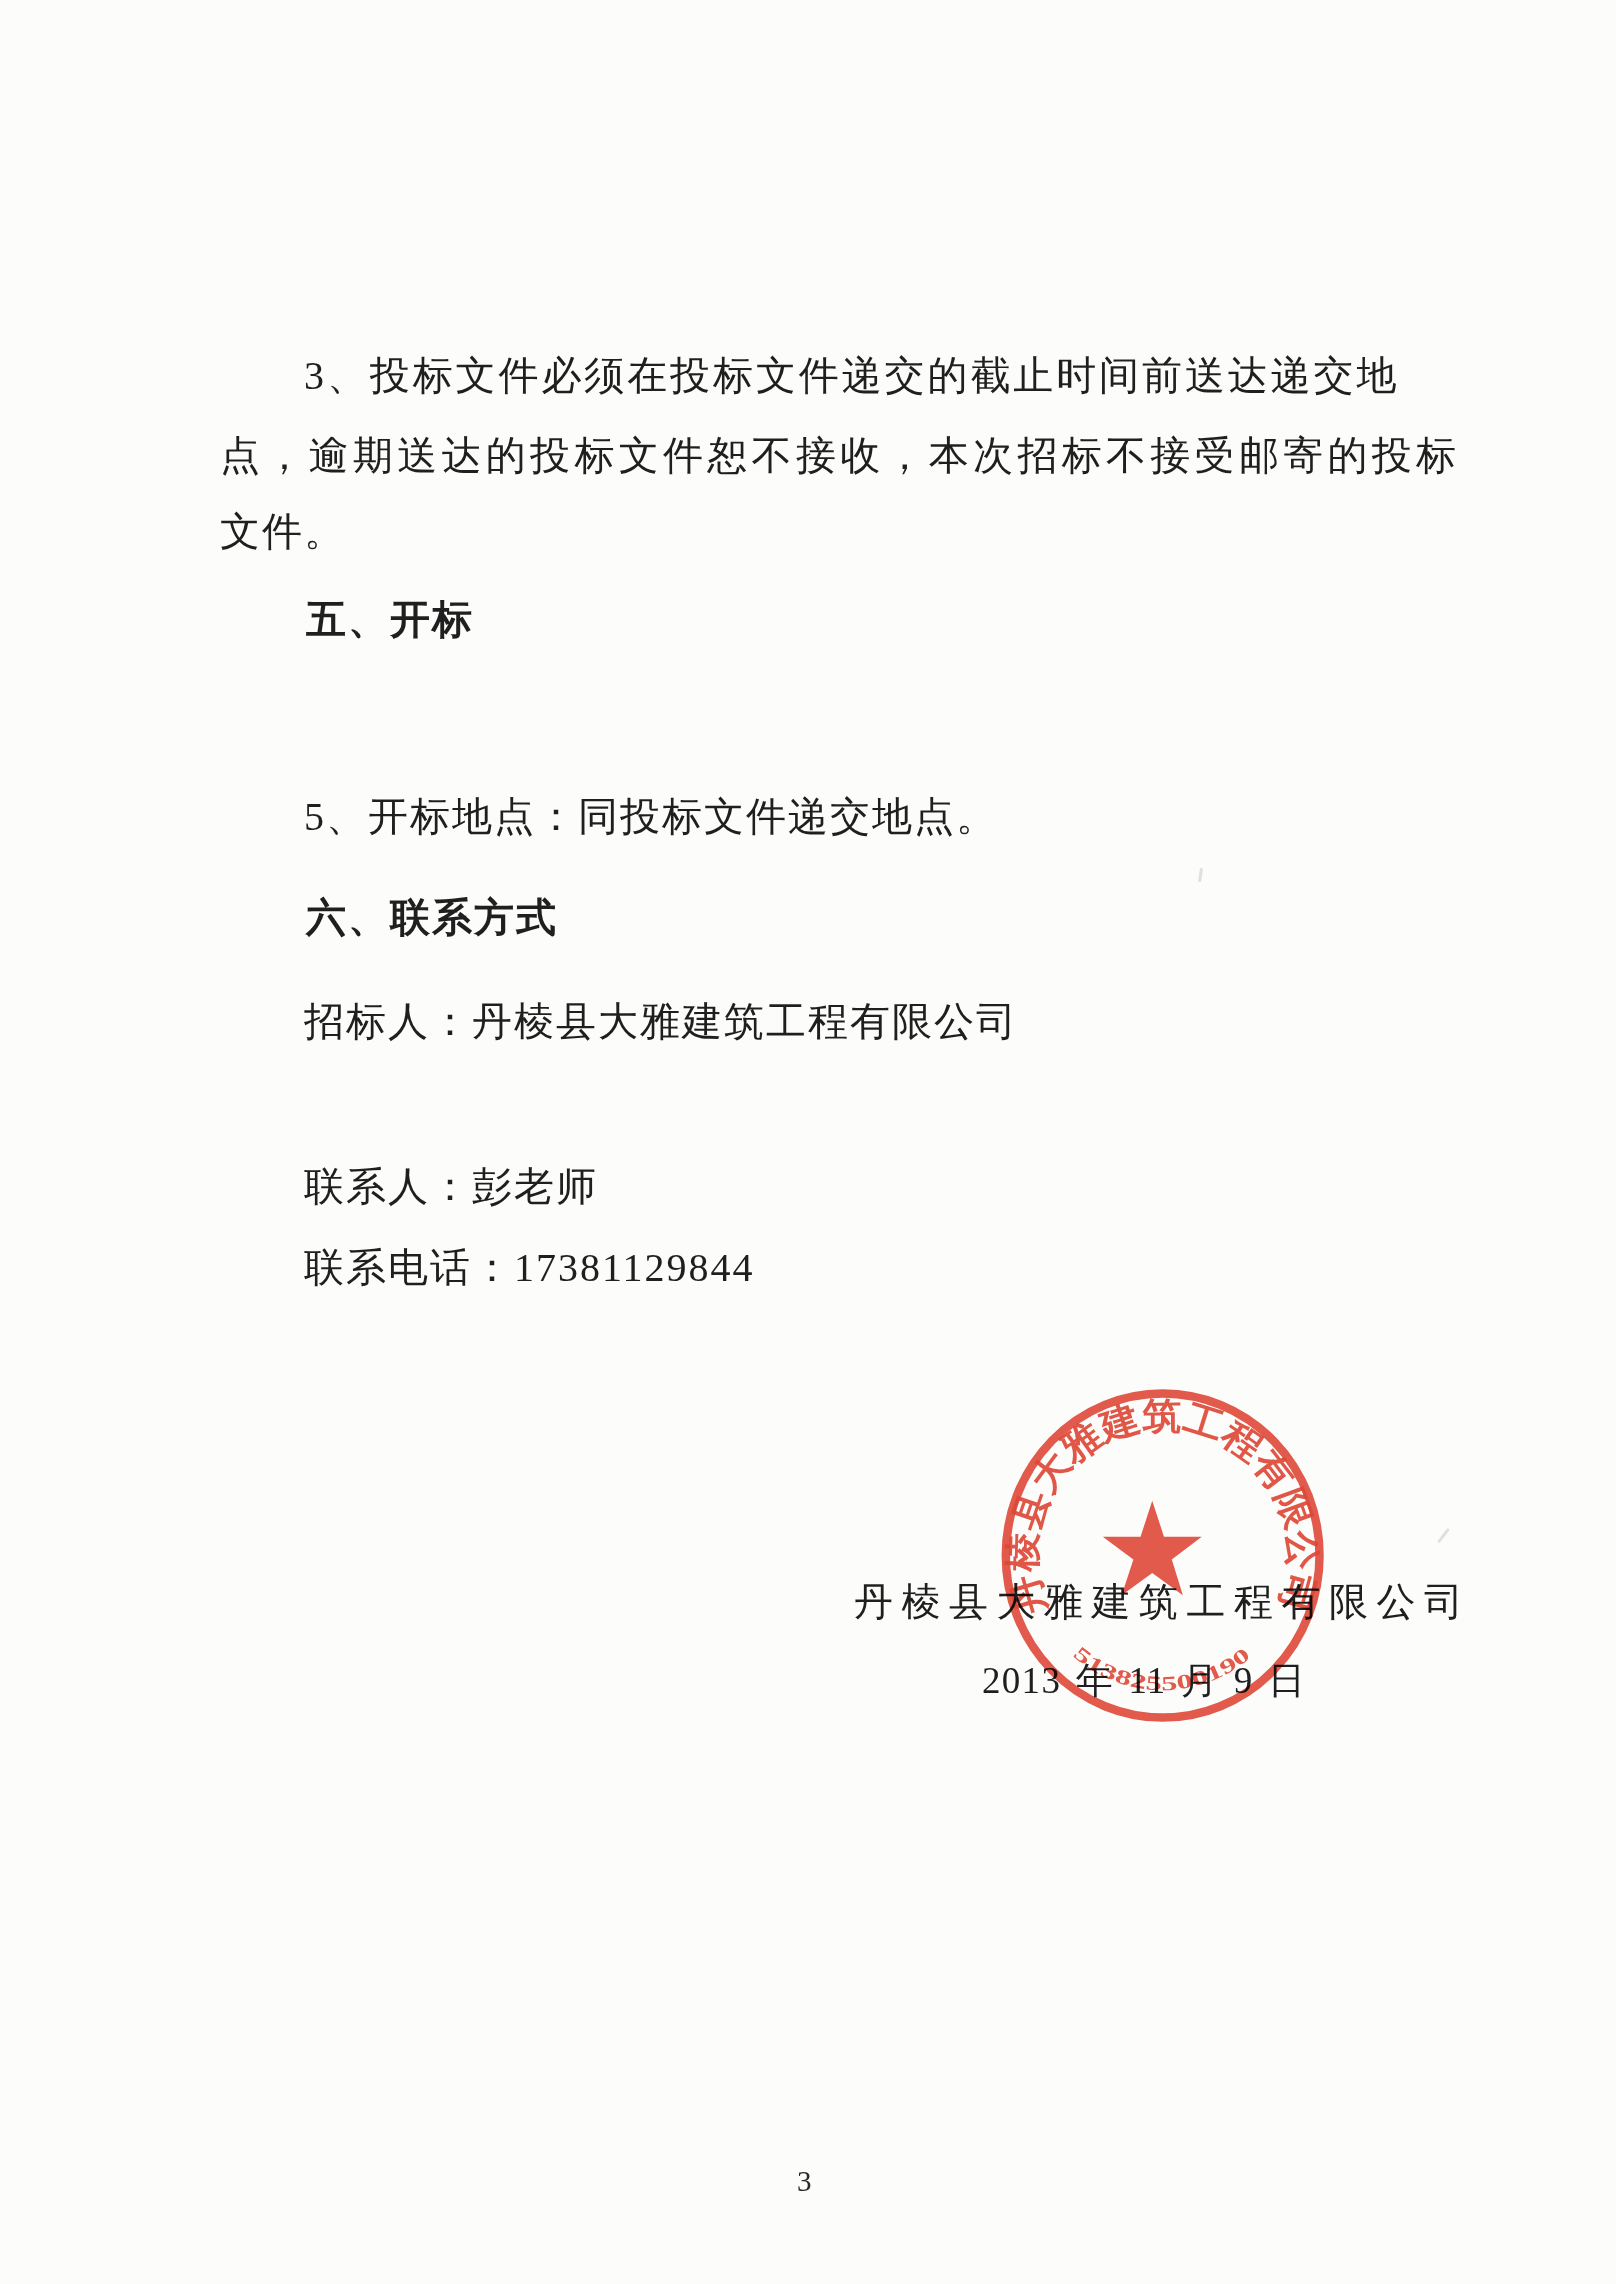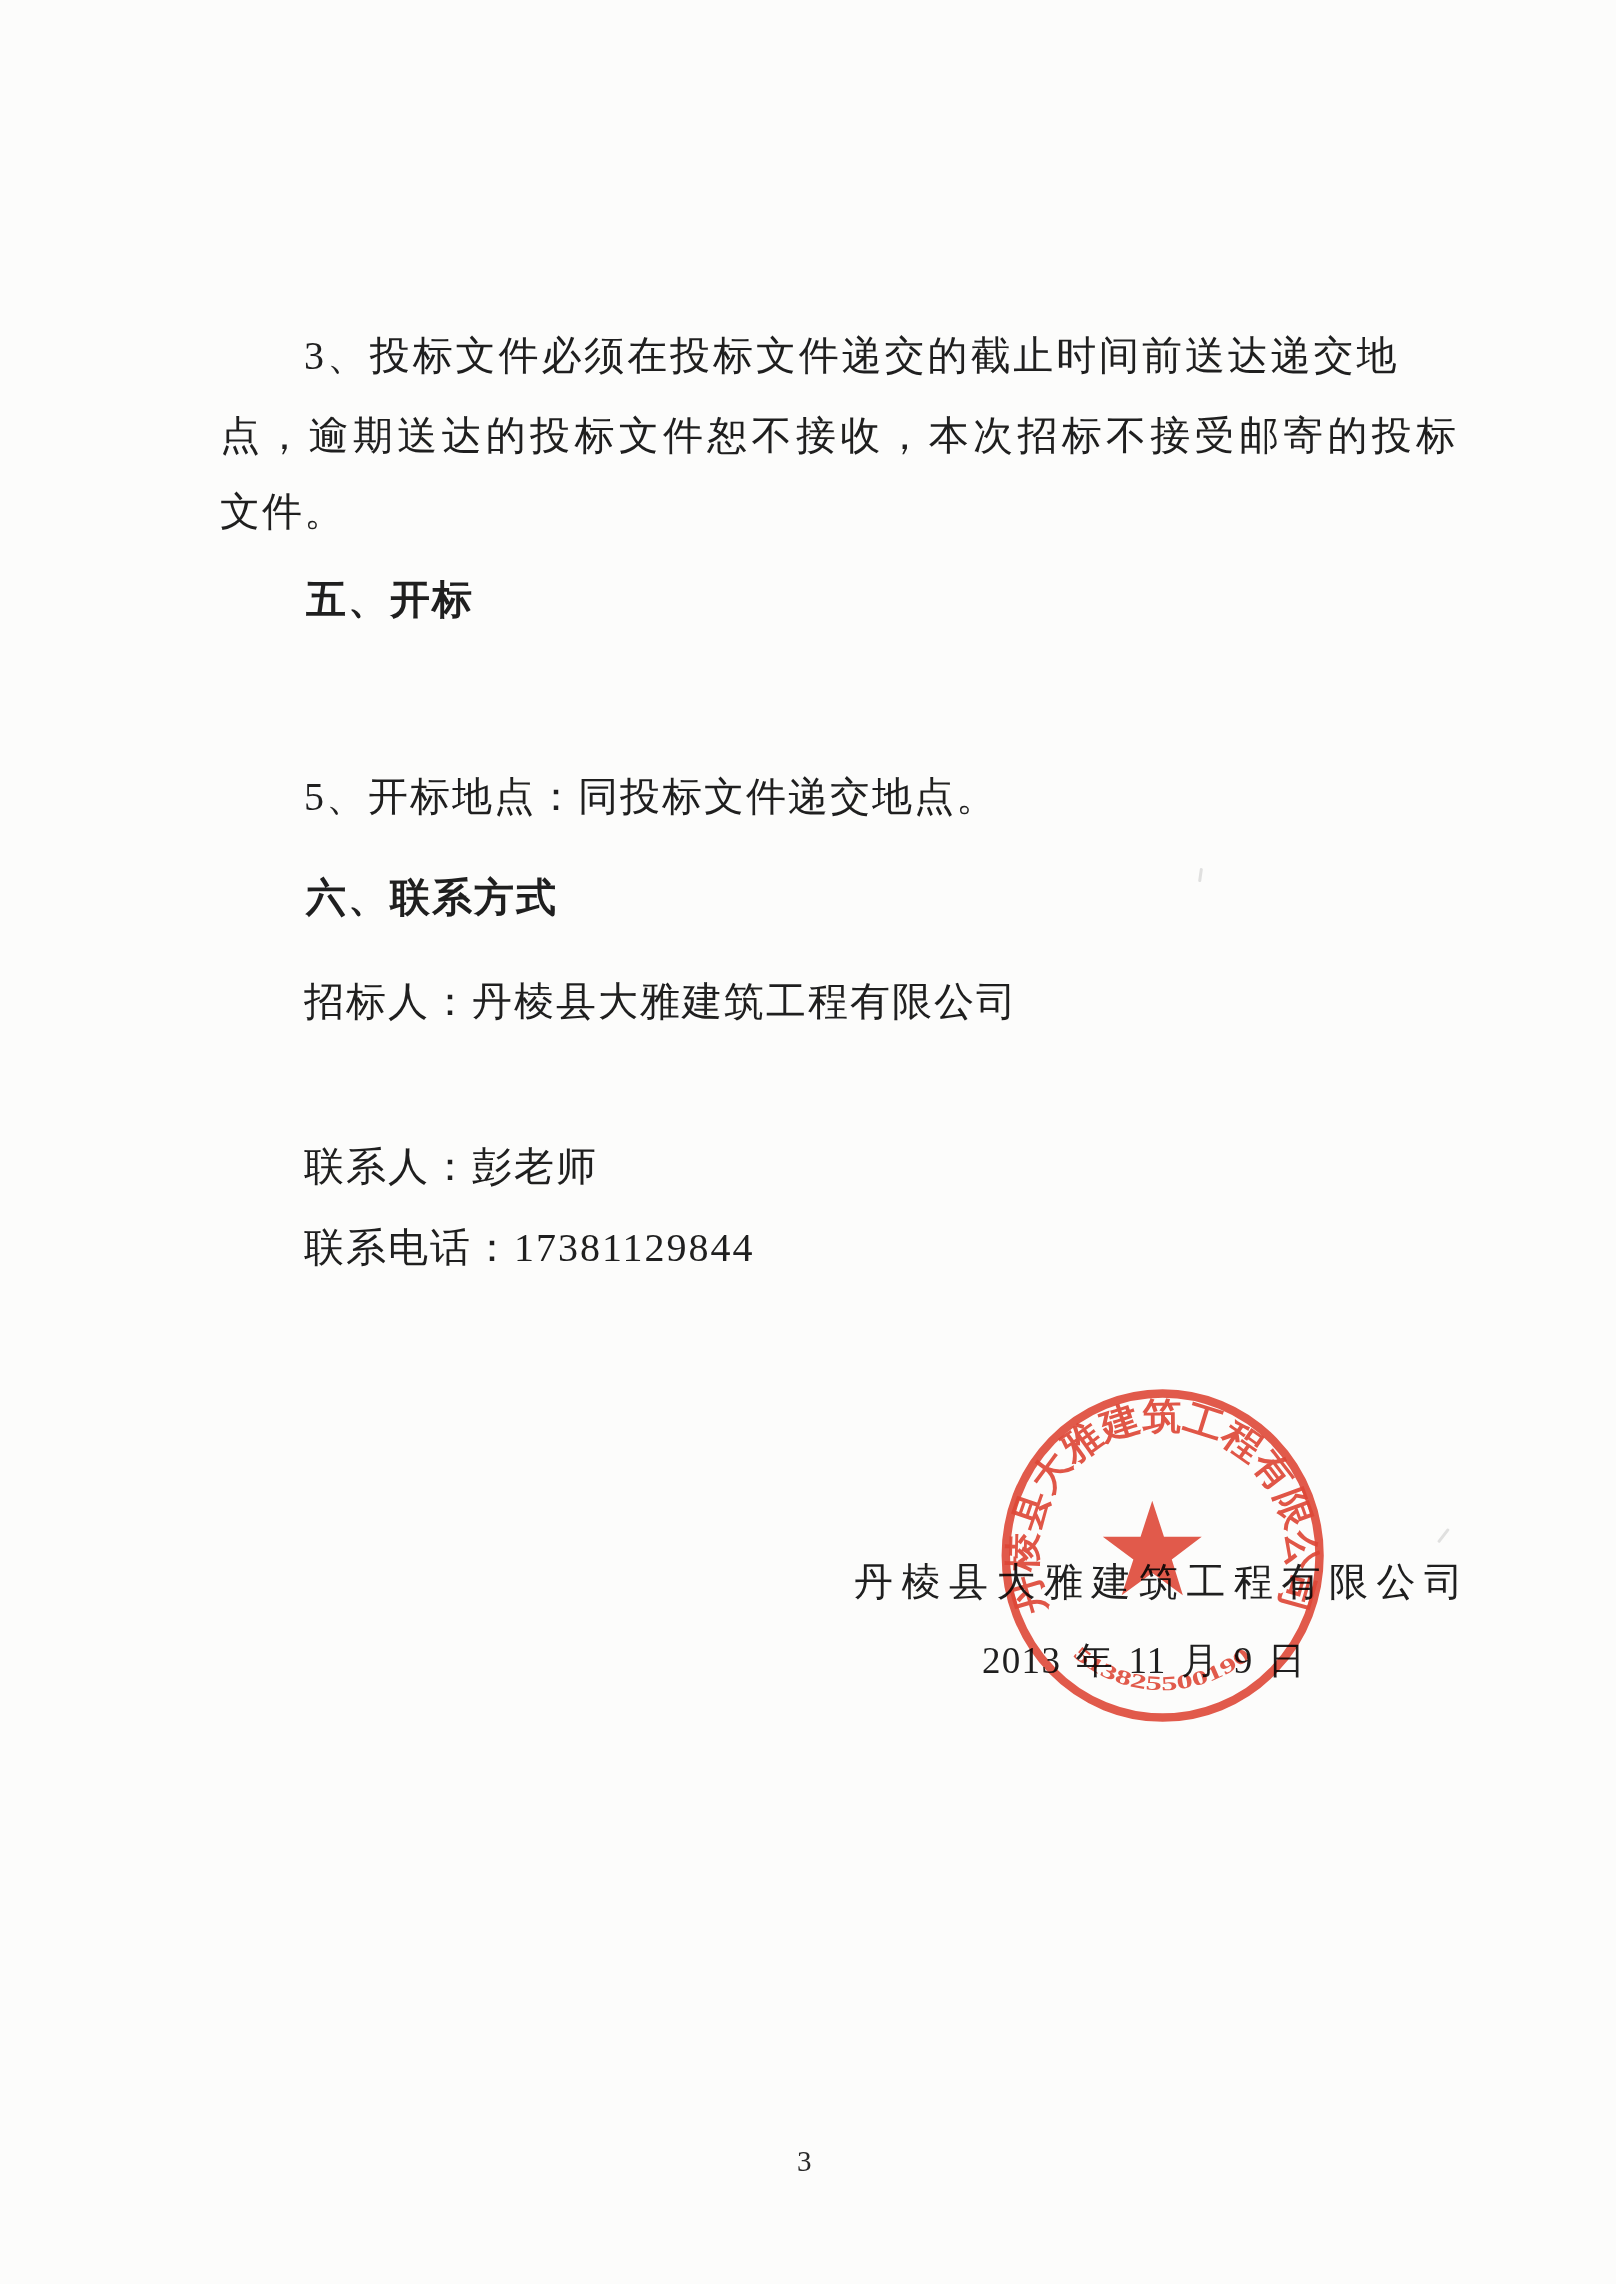--- a/index.html
+++ b/index.html
@@ -13,20 +13,21 @@
     font-family: "Liberation Serif", "DejaVu Serif", serif;
     color: #1f1f1f;
     overflow: hidden;
   }
   .line {
     position: absolute;
     font-size: 40px;
     line-height: 43px;
     letter-spacing: 2px;
     white-space: nowrap;
+    margin-top: 20px;
   }
   .bold { font-weight: bold; }
 
   
   .p3-l1 { top: 334px;  left: 304px;  letter-spacing: 2.9px; }
   .p3-l2 { top: 414px;  left: 220px;  letter-spacing: 4.3px; }
   .p3-l3 { top: 490px;  left: 220px; }
 
   
   .sec5-h  { top: 578px;  left: 306px; }

